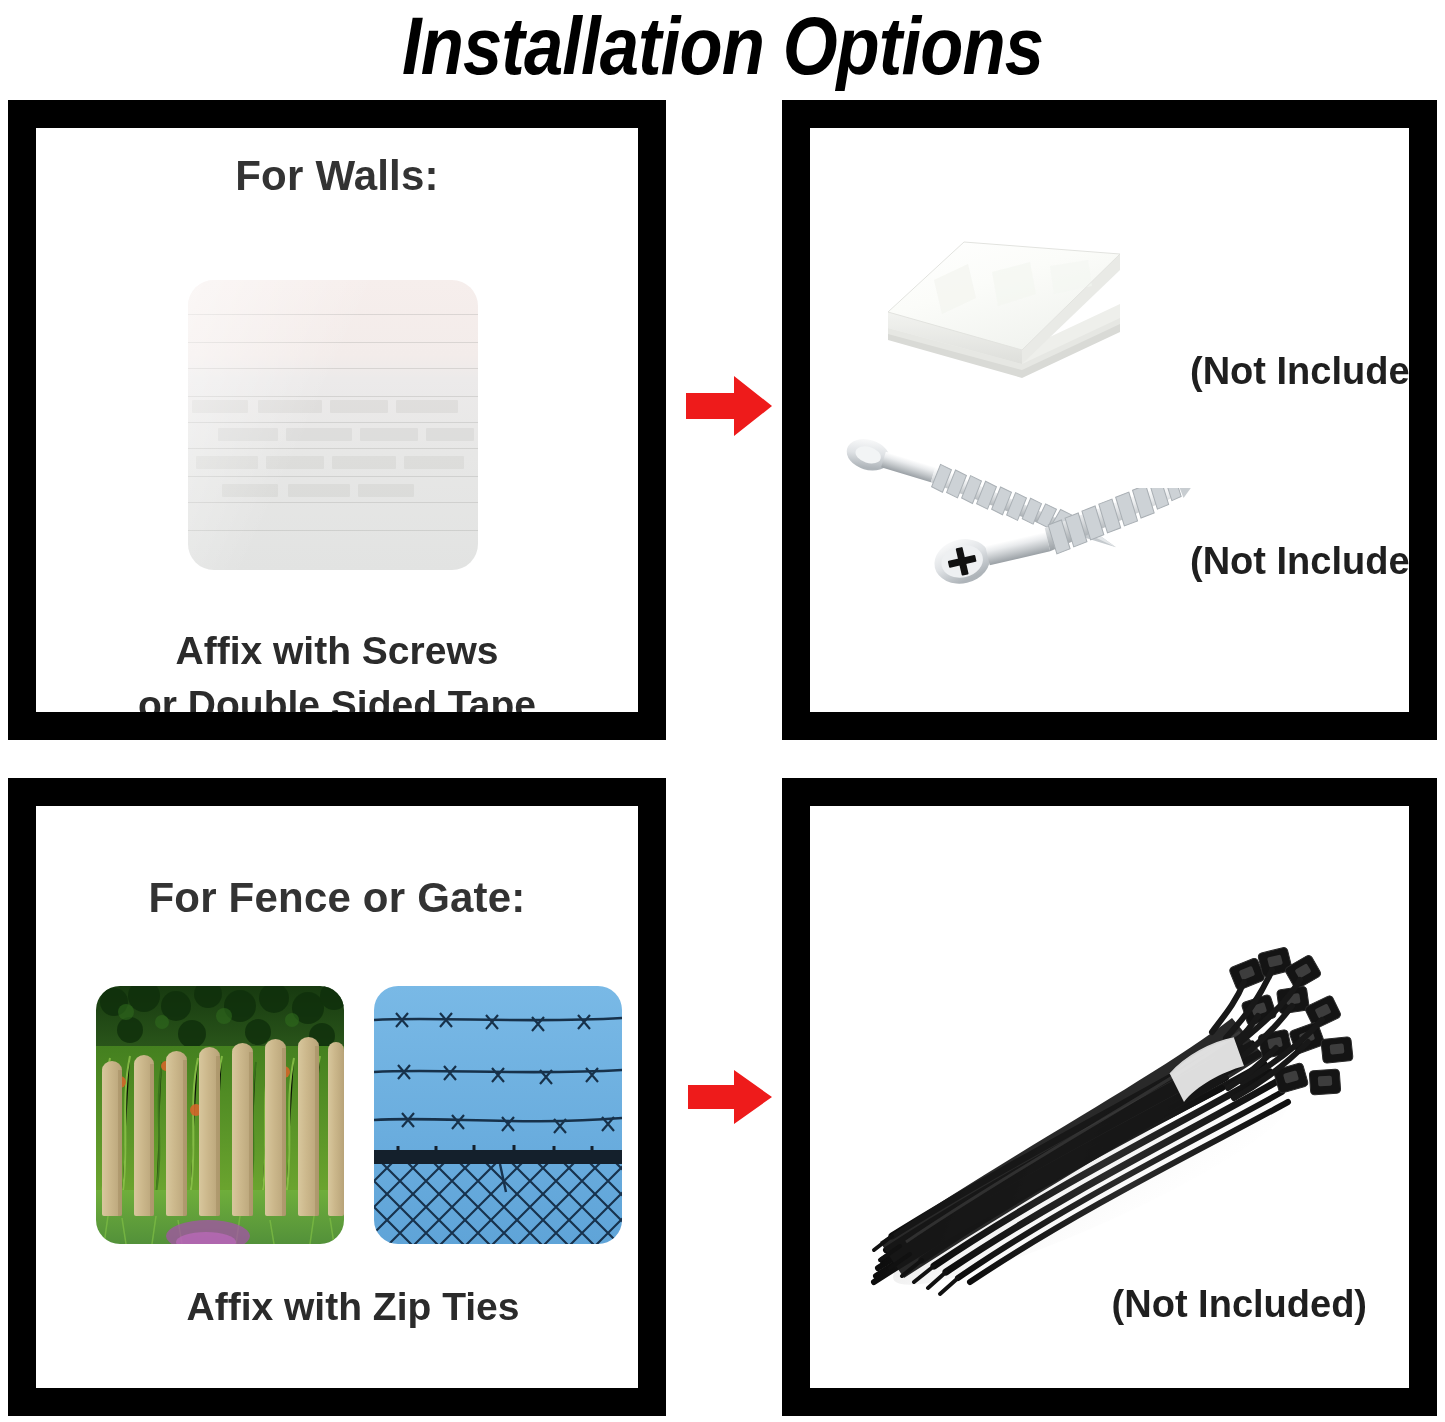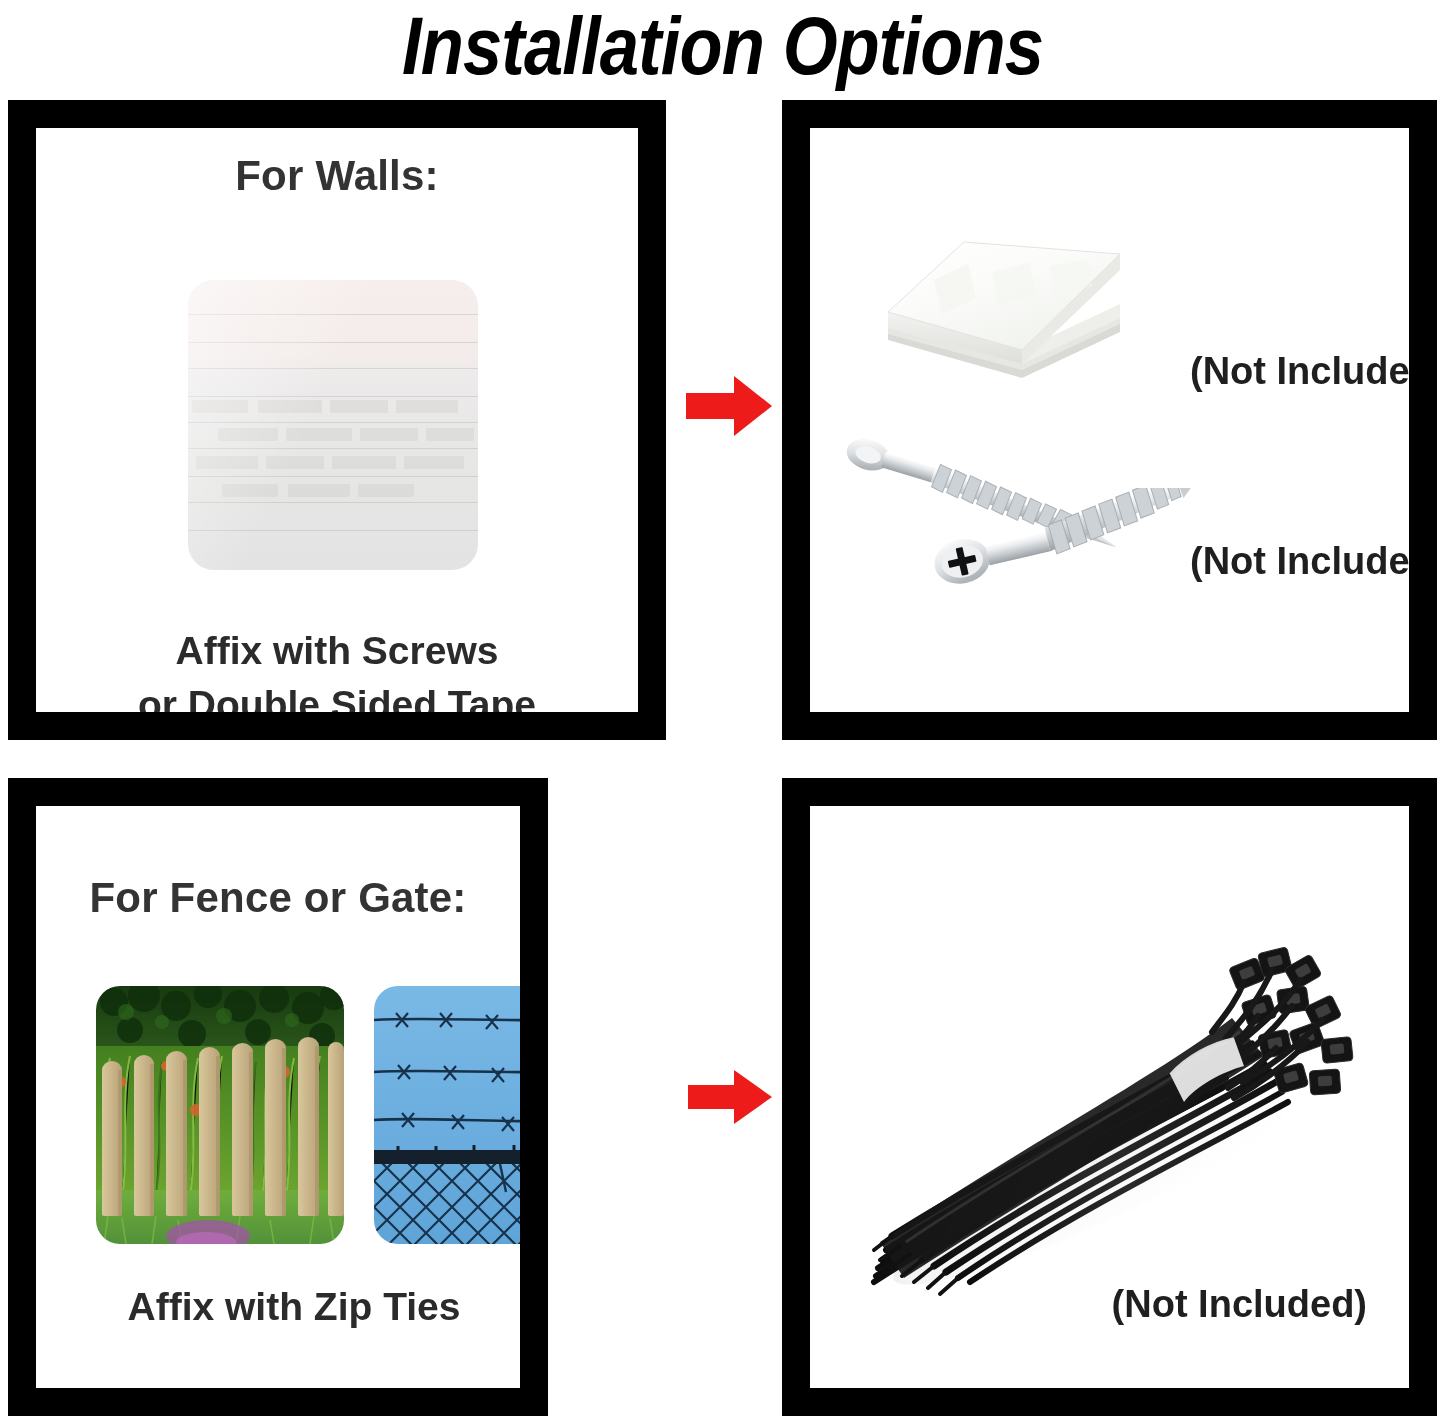--- a/index.html
+++ b/index.html
@@ -44,21 +44,21 @@
   }
   .panel-inner {
     position: absolute;
     inset: 28px;
     background: #ffffff;
     overflow: hidden;
   }
 
   #panel-walls      { left: 8px;   top: 100px;  width: 658px; height: 640px; }
   #panel-hardware   { left: 782px; top: 100px;  width: 655px; height: 640px; }
-  #panel-fence      { left: 8px;   top: 778px;  width: 540px; height: 638px; }
+  #panel-fence      { left: 8px;   top: 778px;  width: 658px; height: 638px; }
   #panel-zipties    { left: 782px; top: 778px;  width: 655px; height: 638px; }
 
   
   .panel-heading {
     position: absolute;
     left: 0;
     width: 100%;
     text-align: center;
     font-weight: 700;
     font-size: 42px;

